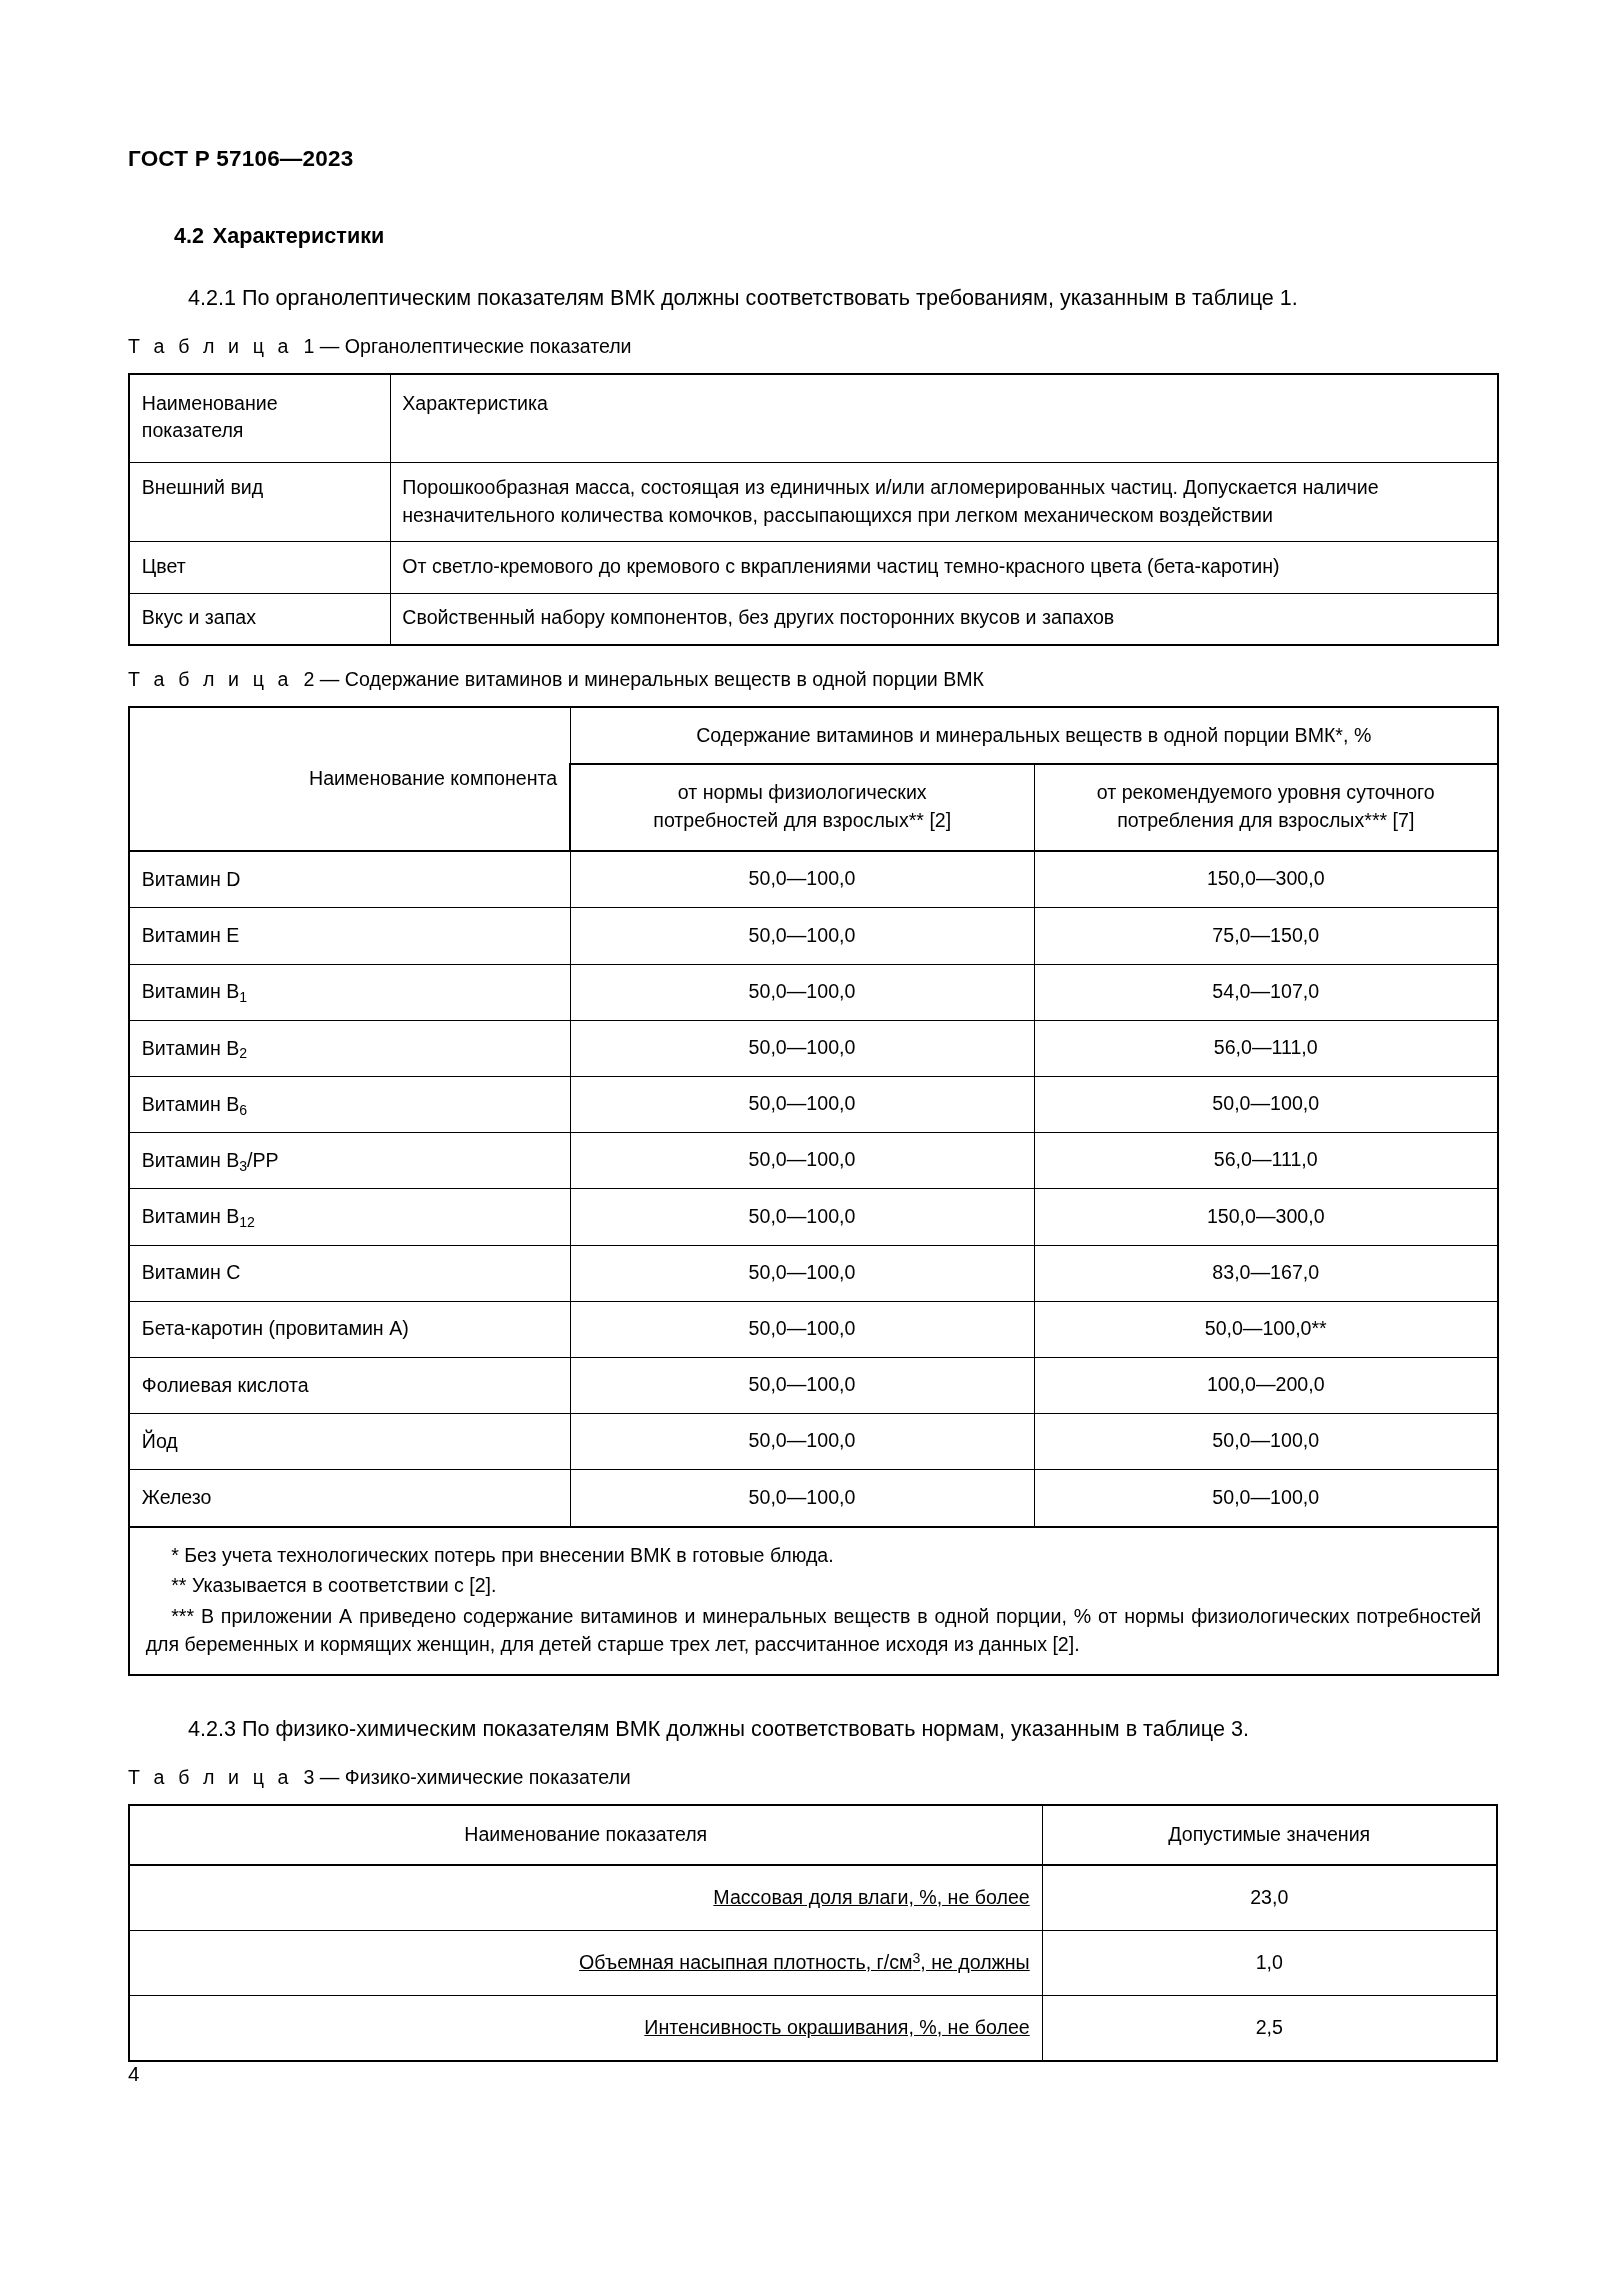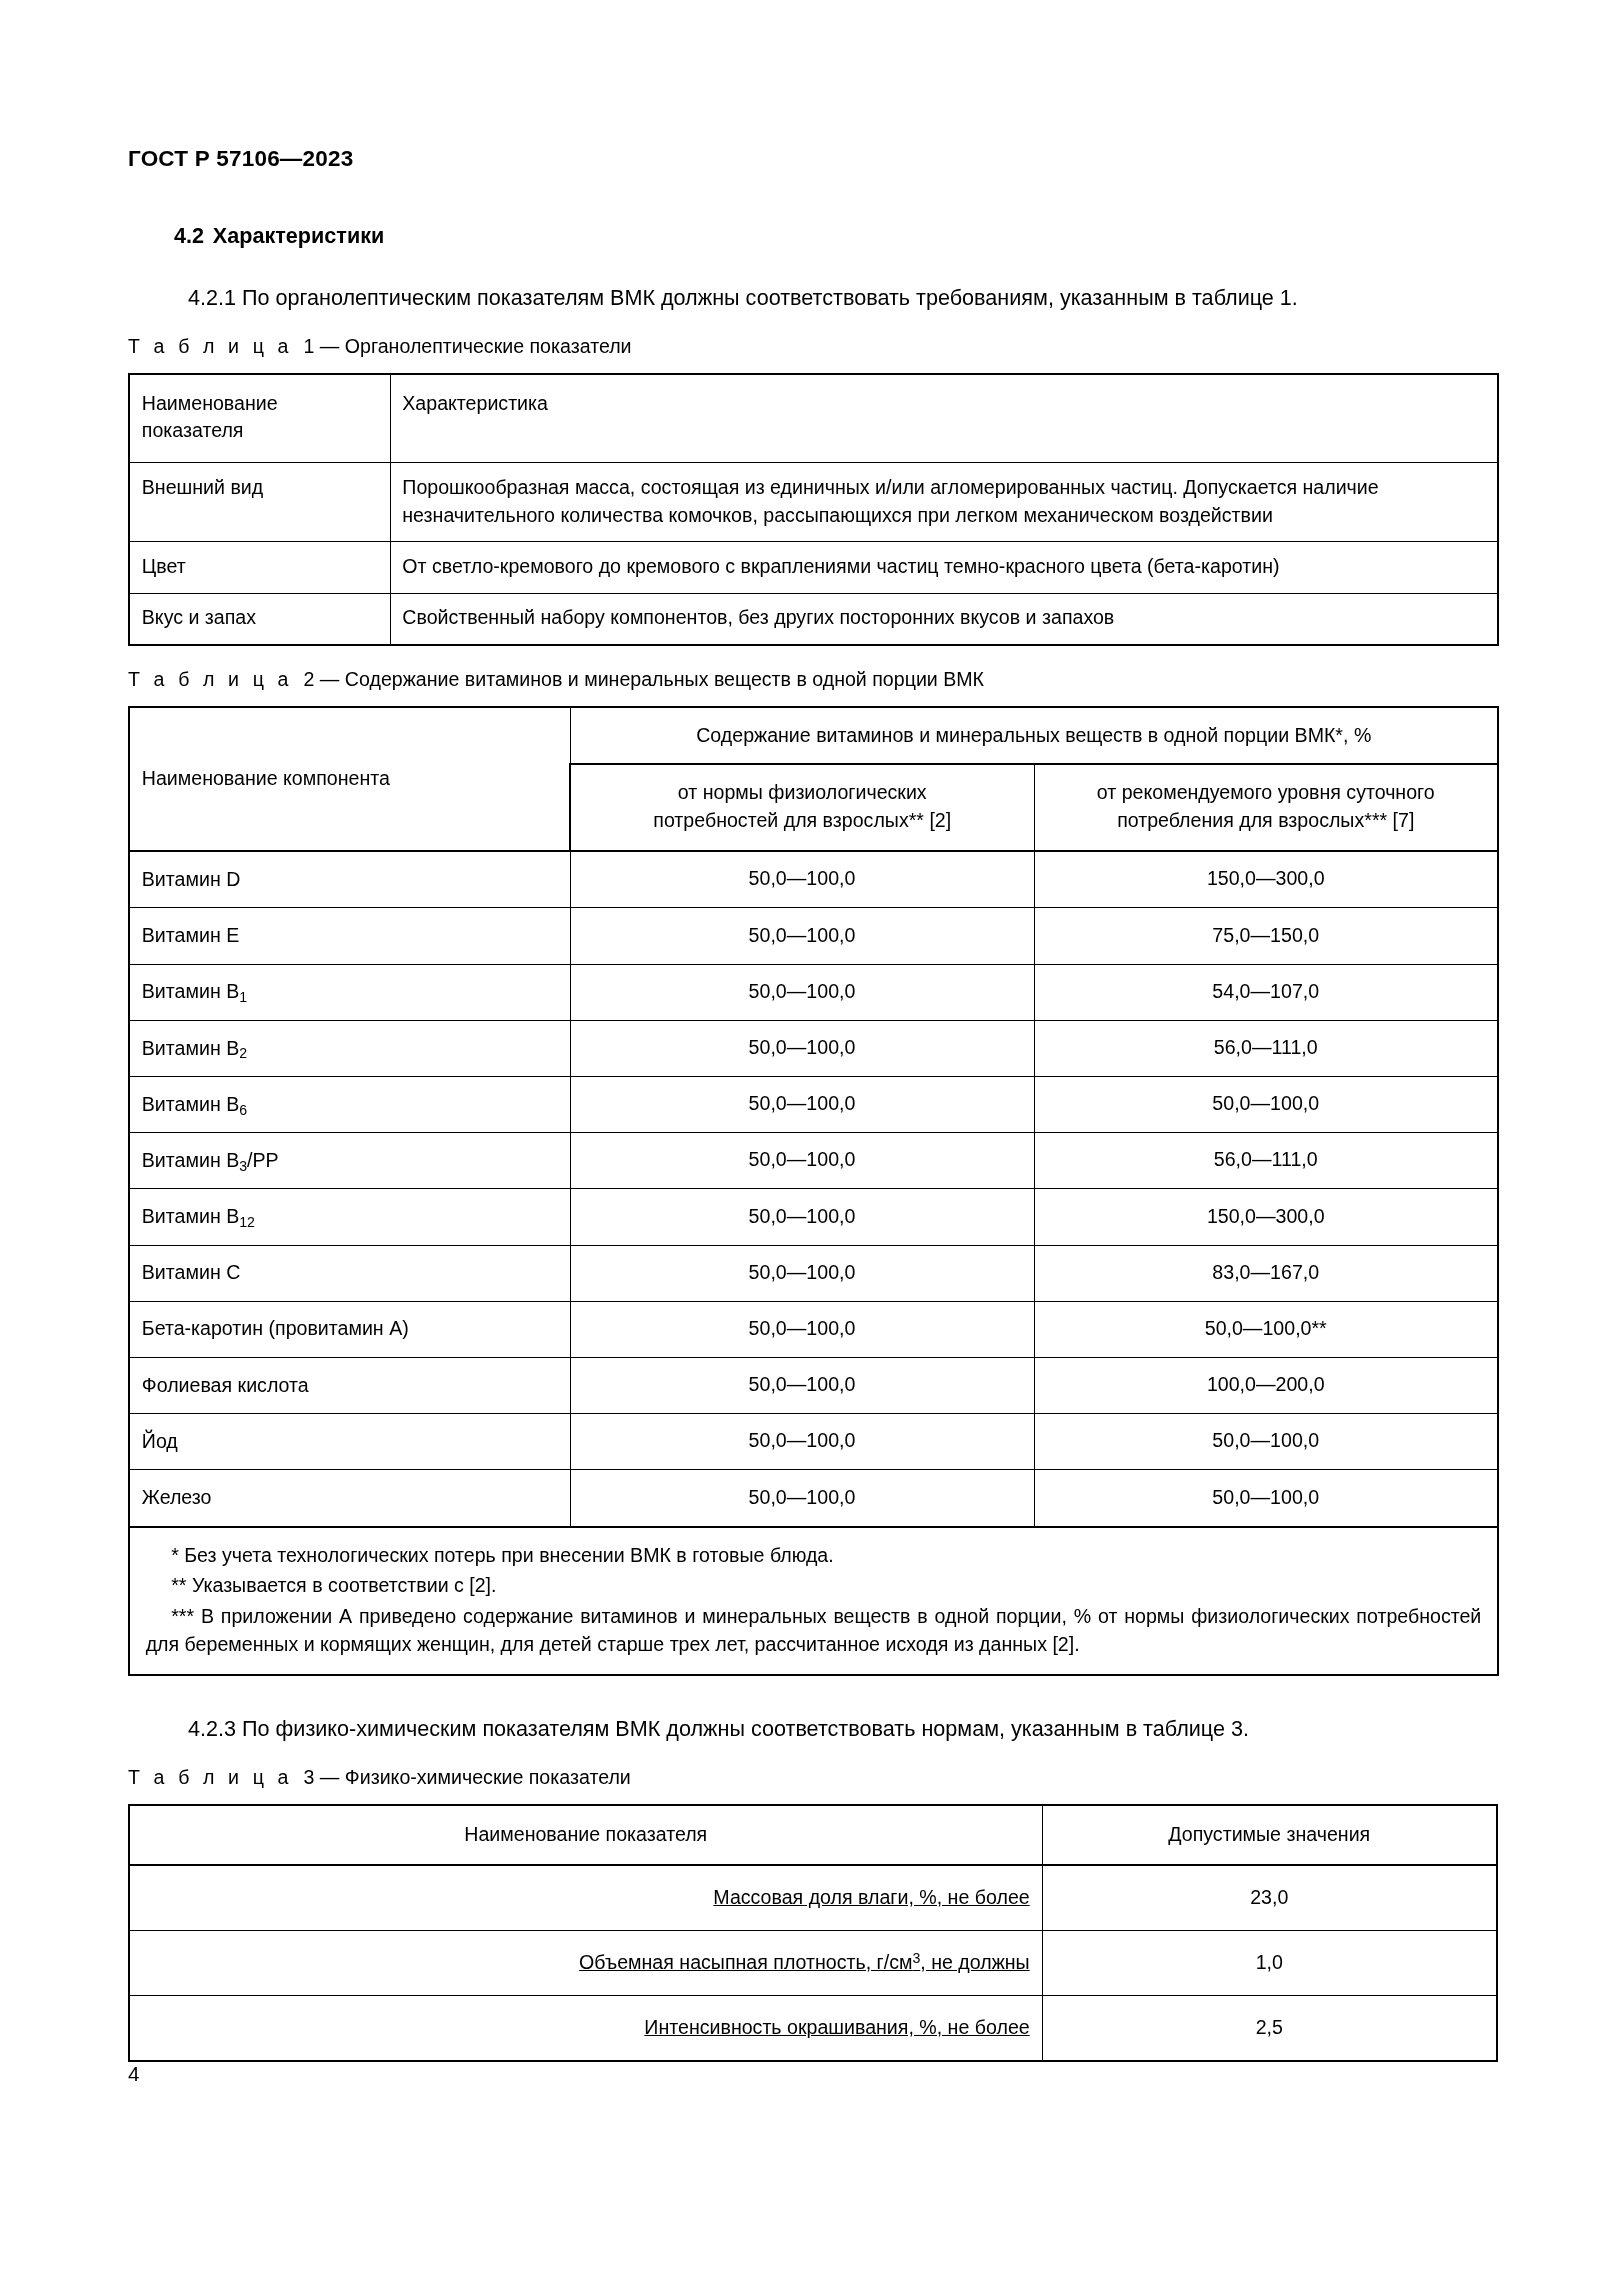--- a/index.html
+++ b/index.html
@@ -116,21 +116,21 @@
   #table2 td.val { text-align: center; vertical-align: middle; }
   #table2 td.span-head {
     text-align: center;
     vertical-align: middle;
     padding-top: 13.7px;
     padding-bottom: 13.7px;
     border-bottom-width: 2px;
     margin-left: 13px;
   }
   #table2 td.rowspan-head {
-    text-align: left;
+    text-align: right;
     vertical-align: middle;
     border-bottom-width: 2px;
   }
   #table2 td.sub-head {
     text-align: center;
     vertical-align: middle;
     padding-top: 13.7px;
     padding-bottom: 15.7px;
     border-bottom-width: 2px;
   }

